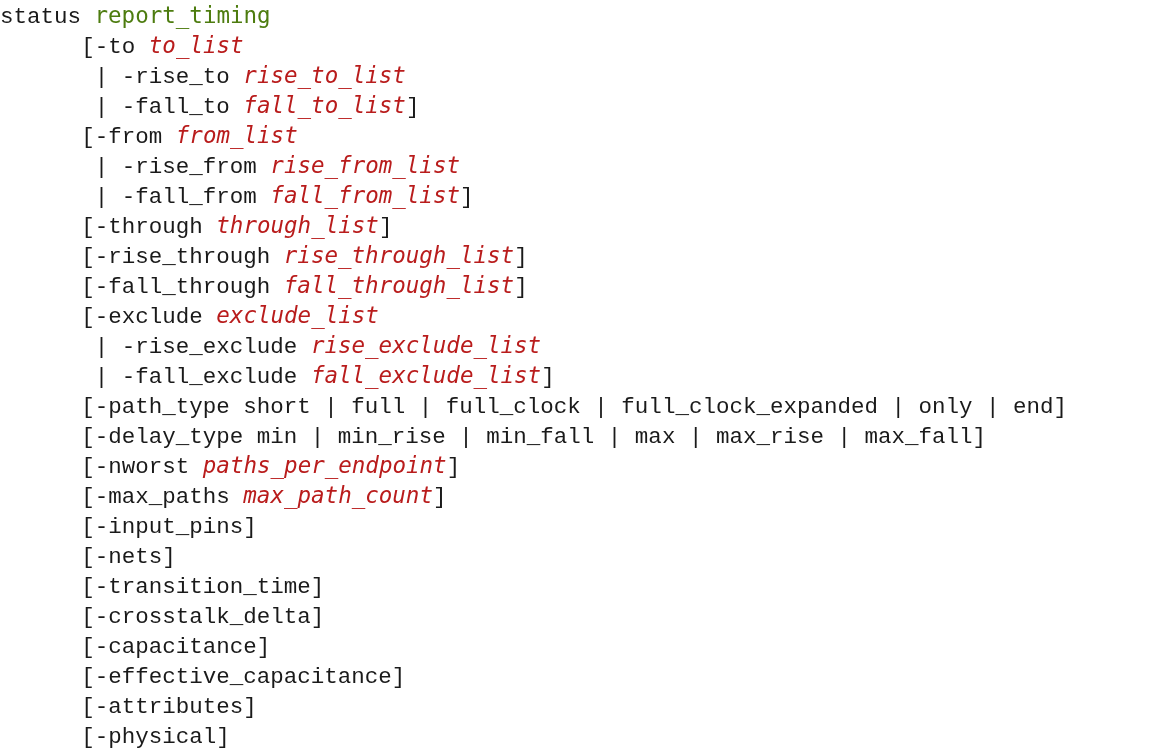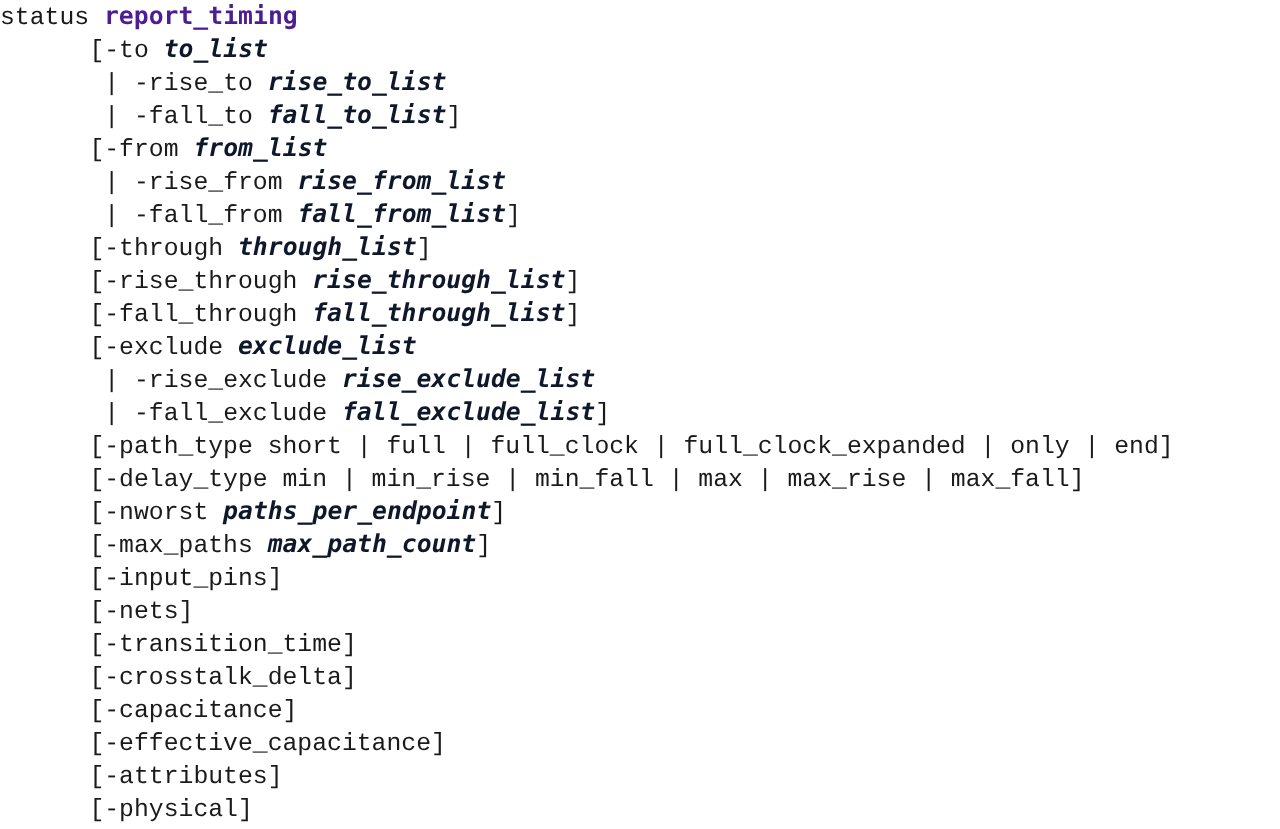--- a/index.html
+++ b/index.html
@@ -26,27 +26,26 @@
     color: #1a1a1a;
   }
   .line {
     white-space: pre;
     height: 30px;
     display: block;
     margin: 0;
     padding: 0;
   }
   .cmd-name {
-    font-weight: bold;
-    color: #4c1d95;
+    font-weight: normal;
+    color: #4d7c0f;
   }
   .arg {
     font-style: italic;
-    color: #0f172a;
-    font-weight: bold;
+    color: #b91c1c;
   }
   .plain {
     font-style: normal;
     font-weight: normal;
     font-family: Liberation Mono, monospace;
   }
 </style>
 </head>
 <body style="background: rgb(255, 255, 255);">
 

